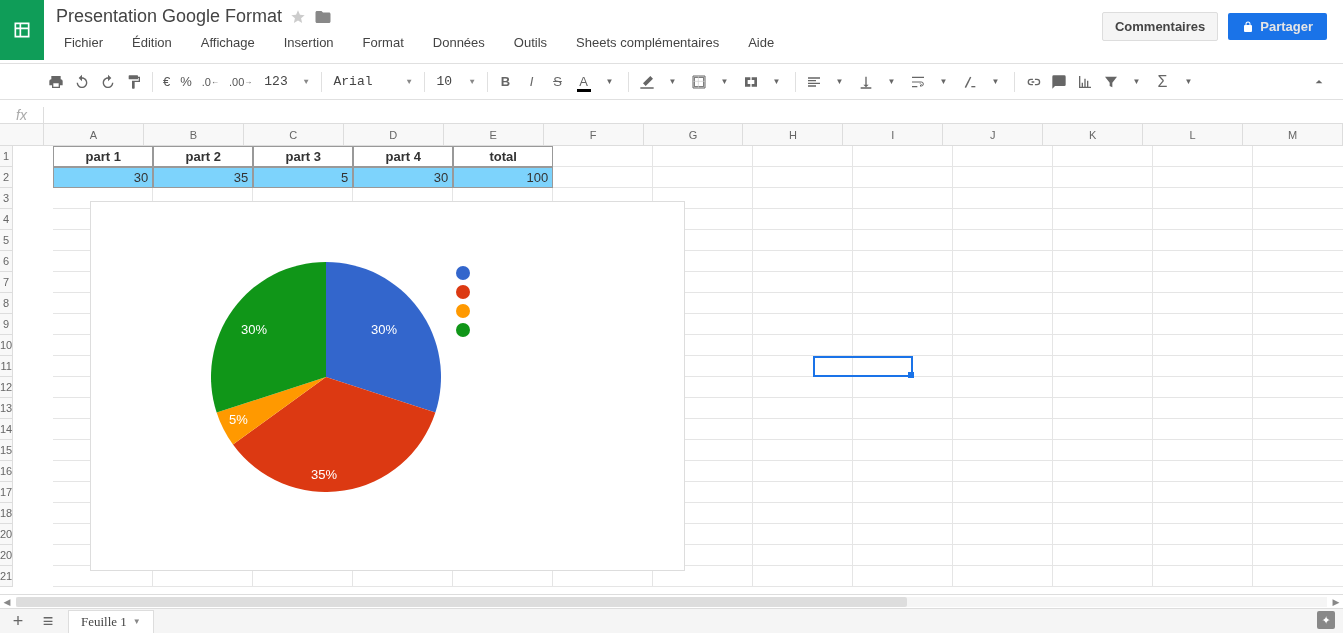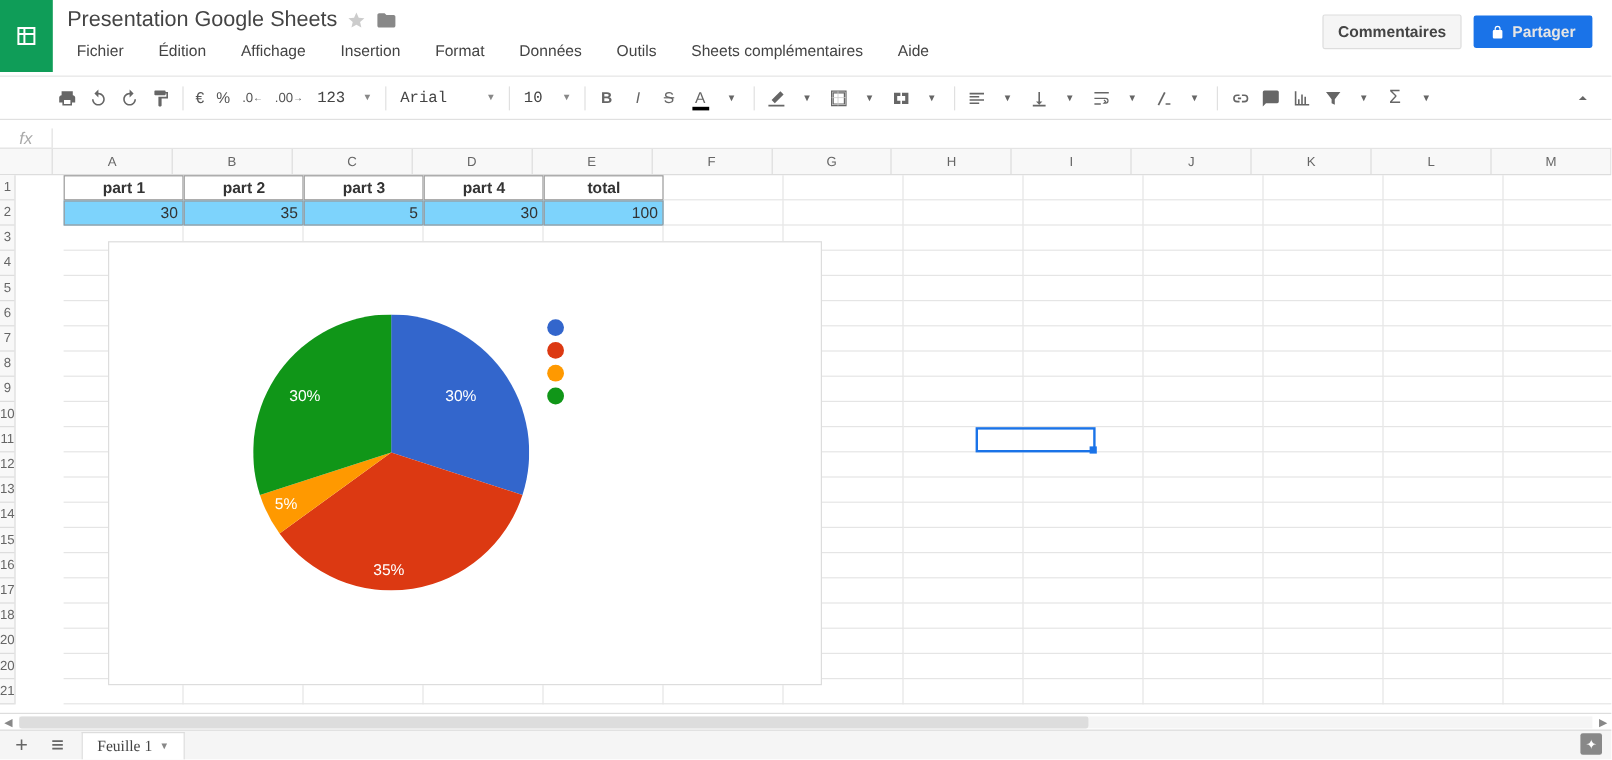--- a/index.html
+++ b/index.html
@@ -73,21 +73,21 @@
 <body>
 
 <div class="header">
   <div class="logo">
     <svg width="20" height="20" viewBox="0 0 24 24">
         <path d="M3 3h18v18H3V3zm2 2v4h4V5H5zm6 0v4h8V5h-8zM5 11v8h4v-8H5zm6 0v8h8v-8h-8z"></path>
       </svg>
   </div>
   <div class="title-area">
     <div class="doc-title">
-      <span>Presentation Google Sheets</span>
+      <span>Presentation Google Format</span>
       <svg class="star-icon" width="16" height="16" viewBox="0 0 24 24">
           <path fill="#ccc" d="M12 17.3l-6.2 3.7 1.6-7L2 9.2l7.1-.6L12 2l2.9 6.6 7.1.6-5.4 4.8 1.6 7z"></path>
         </svg>
       <svg class="folder-icon" width="18" height="18" viewBox="0 0 24 24">
           <path fill="#888" d="M10 4H4c-1.1 0-2 .9-2 2v12c0 1.1.9 2 2 2h16c1.1 0 2-.9 2-2V8c0-1.1-.9-2-2-2h-8l-2-2z"></path>
         </svg>
     </div>
     <div class="menubar">
       <span>Fichier</span>
       <span>Édition</span>

